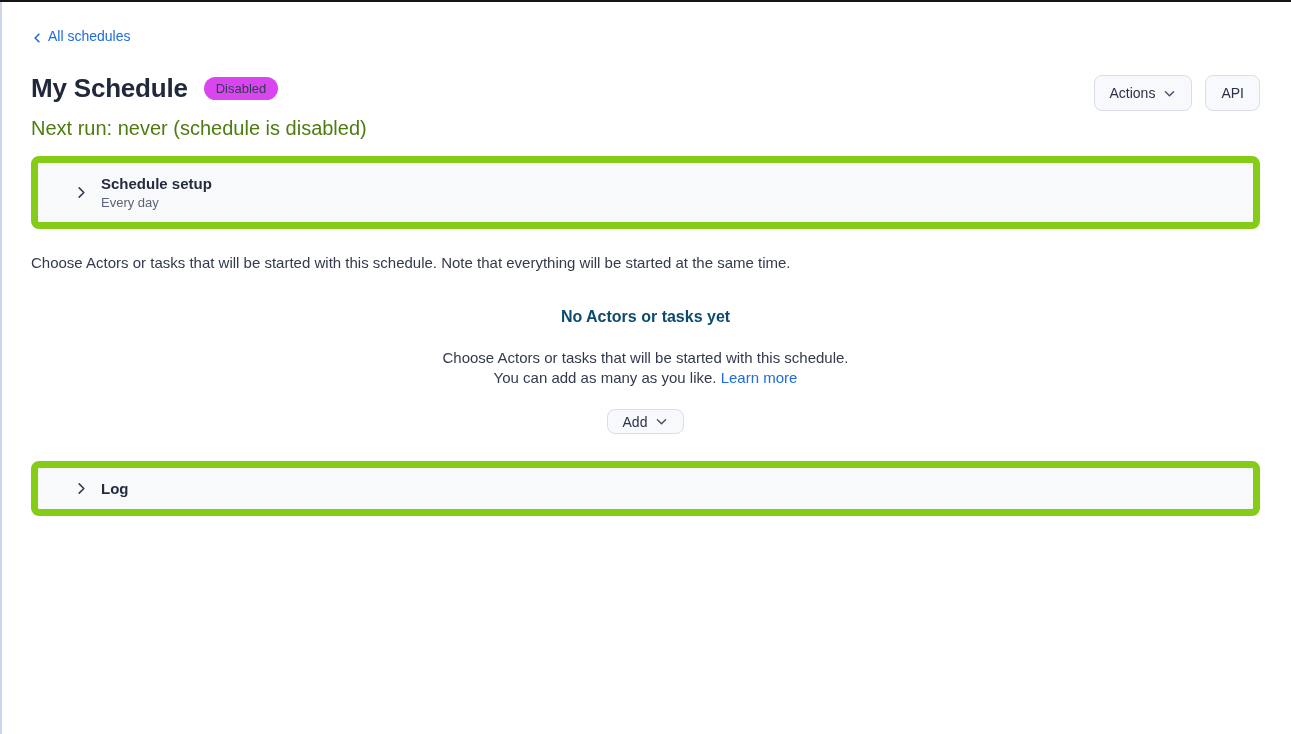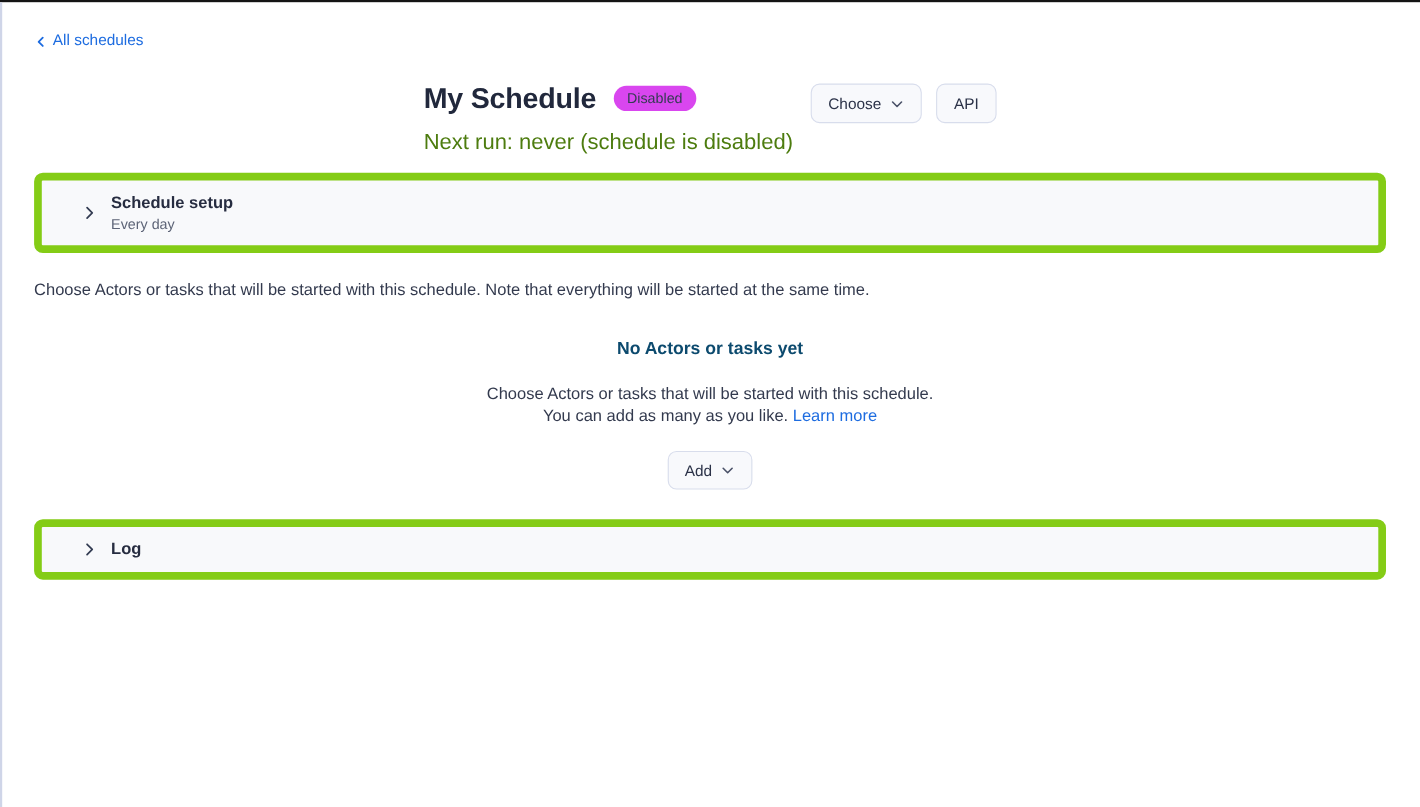--- a/index.html
+++ b/index.html
@@ -21,21 +21,21 @@
   .back-link {
     display: inline-flex; align-items: flex-end; gap: 5px;
     margin-top: 26px;
     color: #1d6ce0; font-size: 14px; font-weight: 500;
     text-decoration: none; cursor: pointer;
   }
   .back-link svg { display: block; }
 
   
   .header-row {
-    display: flex; align-items: flex-start; justify-content: center;
+    display: flex; align-items: flex-start; justify-content: space-between;
     margin-top: 25px;
     gap: 16px;
   }
   .title-row { display: flex; align-items: center; gap: 16px; }
   .page-title { font-size: 26px; font-weight: 700; color: #21283c; letter-spacing: -0.2px; }
   .status-badge {
     background: #d946ef; color: #333b52;
     font-size: 13px; font-weight: 500;
     padding: 4px 12px; border-radius: 13px; line-height: 1.2;
   }
@@ -64,21 +64,21 @@
   .panel-subtitle { font-size: 13px; color: #5d6477; margin-top: 3px; }
 
   
   .description { margin-top: 25px; font-size: 15px; color: #333a4e; }
 
   
   .empty-state { text-align: center; }
   .empty-title { margin-top: 37px; font-size: 16px; font-weight: 700; color: #0c4a6e; }
   .empty-body { margin-top: 22px; font-size: 15px; color: #333a4e; line-height: 20px; }
   .link { color: #1d6ce0; text-decoration: none; cursor: pointer; }
-  .add-btn { margin-top: 21px; height: 35px; }
+  .add-btn { margin-top: 21px; height: 25px; }
 </style>
 </head>
 <body>
 
 <div class="left-edge"></div>
 
 <div class="container">
 
   <a class="back-link">
     <span class="chev">
@@ -92,21 +92,21 @@
   <div class="header-row">
     <div>
       <div class="title-row">
         <h1 class="page-title">My Schedule</h1>
         <span class="status-badge">Disabled</span>
       </div>
       <div class="next-run">Next run: never (schedule is disabled)</div>
     </div>
     <div class="header-actions">
       <button class="btn">
-        <span>Choose</span>
+        <span>Actions</span>
         <span>
           <svg width="13" height="13" viewBox="0 0 16 16" fill="none" stroke="#4a5168" stroke-width="1.8" stroke-linecap="round" stroke-linejoin="round">
               <polyline points="3,5.8 8,10.8 13,5.8"></polyline>
             </svg>
         </span>
       </button>
       <button class="btn">
         <span>API</span>
       </button>
     </div>

